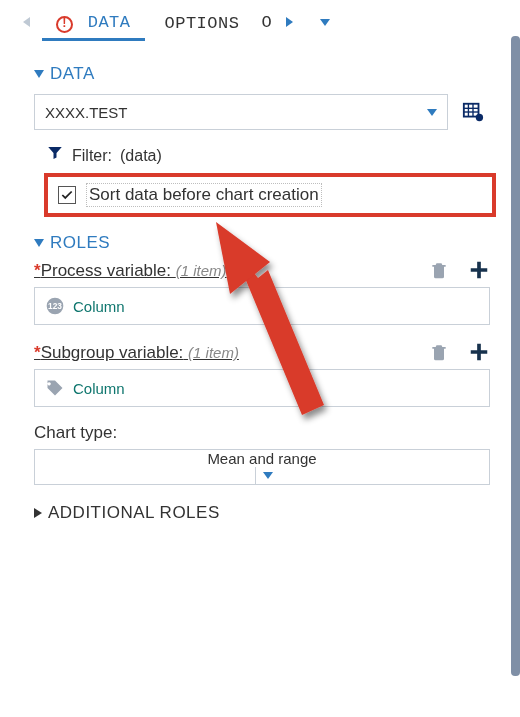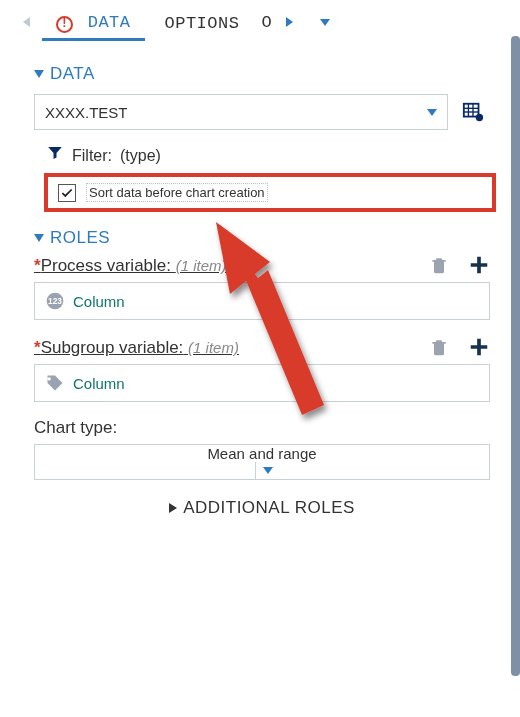--- a/index.html
+++ b/index.html
@@ -15,41 +15,41 @@
   .tab.active { color: #2f7bbf; }
   .tab.active::after { content:""; position:absolute; left:0; right:0; bottom:-2px; height:3px; background:#2f7bbf; }
   .tab .tab-icon { margin-right: 4px; vertical-align: middle; }
   .alert-icon { display:inline-flex; width:17px; height:17px; border:2px solid #d93a2b; border-radius:50%; align-items:center; justify-content:center; color:#d93a2b; font-weight:bold; font-size:12px; line-height:1; }
   .overflow-tab { padding:8px 2px; font-size:17px; color:#333; }
   .dd-caret { width:26px; height:26px; display:flex; align-items:center; justify-content:center; color:#2f7bbf; margin-left: 6px; }
 
   .panel { padding: 10px 30px 10px 34px; }
 
   .sect-header { display:flex; align-items:center; gap:6px; color:#2f7bbf; margin-top: 10px; cursor:pointer; }
-  .sect-header.black { color:#333;justify-content:center; }
+  .sect-header.black { color:#333; }
   .sect-caret { display:inline-block; width:0; height:0; }
   .sect-caret.open { border-left:5px solid transparent; border-right:5px solid transparent; border-top:8px solid #2f7bbf; }
   .sect-caret.closed { border-top:5px solid transparent; border-bottom:5px solid transparent; border-left:8px solid #333; }
   .sect-title { font-size:17px; letter-spacing:.5px; }
 
   
   .src-row { display:flex; align-items:stretch; margin-top: 10px; gap: 8px; }
   .src-select { flex:1; height:36px; border:1px solid #c9d0d8; display:flex; align-items:center; justify-content:space-between; padding:8px 10px; cursor:pointer; }
   .src-select .caret { color:#2f7bbf; }
   .src-grid-btn { width:34px; height:36px; display:flex; align-items:center; justify-content:center; color:#0a2a66; cursor:pointer; }
 
   .filter-row { display:flex; align-items:flex-end; gap:8px; margin: 14px 0 8px 12px; }
   .funnel { color:#0a2a66; }
   .filter-label { font-size:16px; }
   .filter-value { font-size:16px; }
 
   .highlight-box { border: 4px solid #d93a2b; padding: 6px 10px; margin: 0 -6px 16px 10px; display:flex; align-items:center; gap:10px; }
   .cb { width:18px; height:18px; border:1px solid #555; display:flex; align-items:center; justify-content:center; background:#fff; cursor:pointer; }
   .cb svg { width:14px; height:14px; }
-  .cb-label { font-size:13px; border:1px dotted rgba(0,0,0,.25); padding: 1px 2px; }
+  .cb-label { font-size:17px; border:1px dotted rgba(0,0,0,.25); padding: 1px 2px; }
 
   
   .field-block { margin-top: 6px; margin-bottom: 16px; }
   .field-head { display:flex; align-items:flex-end; justify-content:space-between;text-decoration:underline; }
   .field-lbl { font-size:17px; }
   .req-star { color:#d93a2b; font-weight:bold; }
   .hint { font-style: italic; color:#888; font-size:15px; }
   .field-icons { display:flex; gap:18px; align-items:center; }
   .icon-btn { width:22px; height:22px; display:flex; align-items:center; justify-content:center; color:#17324d; cursor:pointer; }
   .icon-btn.disabled { color:#9aa4b1; cursor:default; }
@@ -119,21 +119,21 @@
       </div>
     </div>
 
     <div class="filter-row">
       <span class="funnel">
         <svg width="18" height="18" viewBox="0 0 24 24" fill="currentColor">
             <path d="M3 4h18l-7 8v6l-4 2v-8z"></path>
           </svg>
       </span>
       <span class="filter-label">Filter:</span>
-      <span class="filter-value">(type)</span>
+      <span class="filter-value">(data)</span>
     </div>
 
     <div class="highlight-box">
       <span class="cb">
         <svg viewBox="0 0 24 24">
             <path fill="none" stroke="#222" stroke-width="3" d="M4 12l5 5L20 6"></path>
           </svg>
       </span>
       <span class="cb-label">Sort data before chart creation</span>
     </div>

